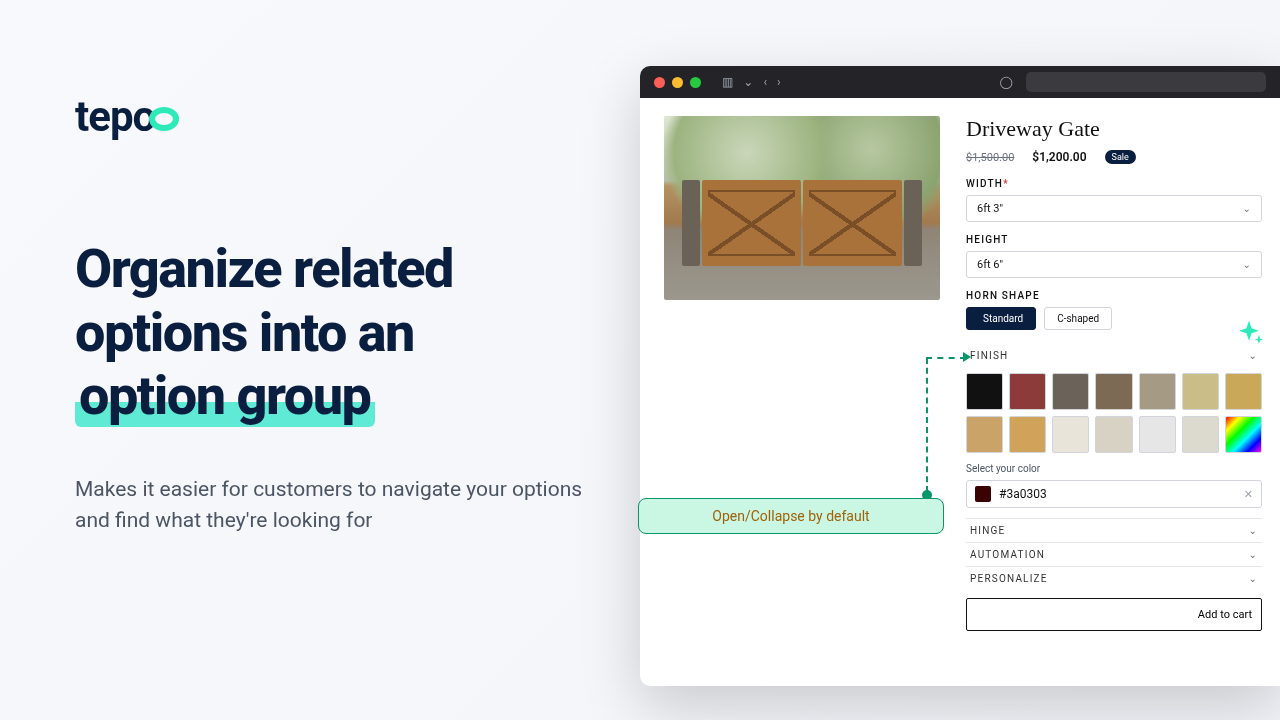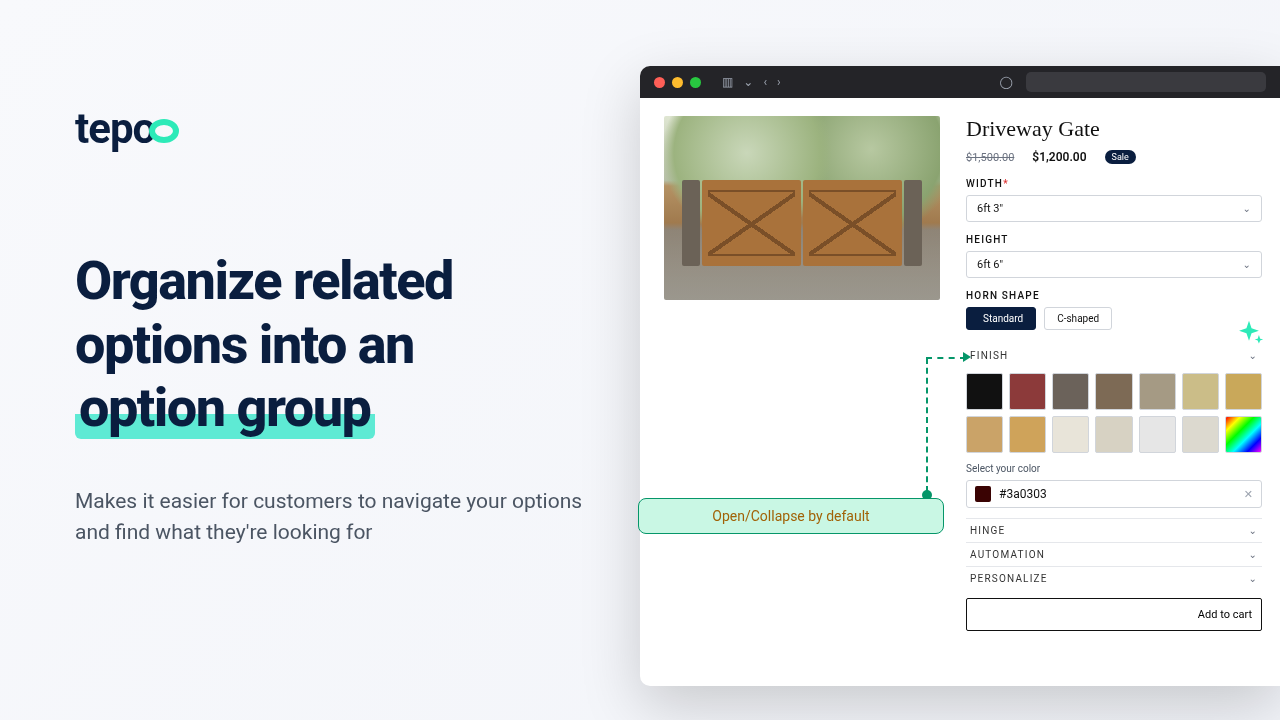--- a/index.html
+++ b/index.html
@@ -8,21 +8,21 @@
     height: 720px;
     background: linear-gradient(135deg, #f8f9fc 0%, #f2f4f9 100%);
     font-family: -apple-system, BlinkMacSystemFont, "Segoe UI", Roboto, sans-serif;
     position: relative;
     overflow: hidden;
   }
   
   .left {
     position: absolute;
     left: 75px;
-    top: 104px;
+    top: 92px;
     width: 520px;
   }
   .logo {
     font-size: 42px;
     font-weight: 700;
     color: #0a1e3f;
     letter-spacing: -1px;
     margin-bottom: 96px;
     display: flex;
     align-items: center;

